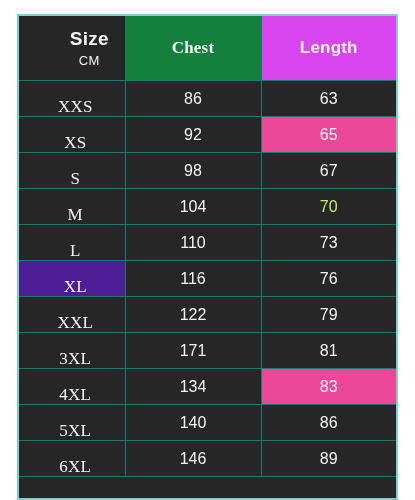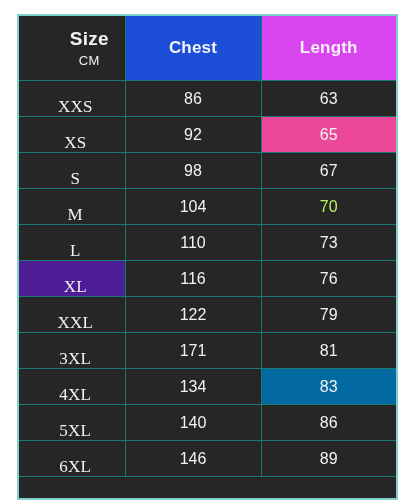--- a/index.html
+++ b/index.html
@@ -116,21 +116,21 @@
       <col class="col-length">
     </colgroup>
     <thead>
       <tr class="head-row">
         <td style="background: rgb(38, 38, 38); color: rgb(242, 242, 242); border-right-color: rgb(26, 122, 114); border-bottom-color: rgb(26, 122, 114); padding-left: 35px;">
           <span class="head-size-stack">
             <span class="head-size-main">Size</span>
             <span class="head-size-unit">CM</span>
           </span>
         </td>
-        <td style="background: #1d4ed8; color: rgb(242, 242, 242); border-right-color: rgb(26, 122, 114); border-bottom-color: rgb(26, 122, 114);">
+        <td style="background: #15803d; color: rgb(242, 242, 242); border-right-color: rgb(26, 122, 114); border-bottom-color: rgb(26, 122, 114); font-family: Liberation Serif, serif;">
           <span class="head-label">Chest</span>
         </td>
         <td style="background: #d946ef; color: rgb(242, 242, 242); border-bottom-color: rgb(26, 122, 114);">
           <span class="head-label">Length</span>
         </td>
       </tr>
     </thead>
     <tbody id="chart-body">
         <tr class="data-row">
           <td class="cell-size" style="background: rgb(38, 38, 38); color: rgb(242, 242, 242); border-right-color: rgb(26, 122, 114); border-bottom-color: rgb(26, 122, 114);">
@@ -220,21 +220,21 @@
             <span class="num-value">81</span>
           </td>
         </tr>
         <tr class="data-row">
           <td class="cell-size" style="background: rgb(38, 38, 38); color: rgb(242, 242, 242); border-right-color: rgb(26, 122, 114); border-bottom-color: rgb(26, 122, 114);">
             <span class="size-label">4XL</span>
           </td>
           <td class="cell-num" style="background: rgb(38, 38, 38); color: rgb(242, 242, 242); border-right-color: rgb(26, 122, 114); border-bottom-color: rgb(26, 122, 114);">
             <span class="num-value">134</span>
           </td>
-          <td class="cell-num" style="background: #0369a1; color: rgb(242, 242, 242); border-bottom-color: rgb(26, 122, 114); text-align: center;">
+          <td class="cell-num" style="background: #ec4899; color: rgb(242, 242, 242); border-bottom-color: rgb(26, 122, 114); text-align: center;">
             <span class="num-value">83</span>
           </td>
         </tr>
         <tr class="data-row">
           <td class="cell-size" style="background: rgb(38, 38, 38); color: rgb(242, 242, 242); border-right-color: rgb(26, 122, 114); border-bottom-color: rgb(26, 122, 114);">
             <span class="size-label">5XL</span>
           </td>
           <td class="cell-num" style="background: rgb(38, 38, 38); color: rgb(242, 242, 242); border-right-color: rgb(26, 122, 114); border-bottom-color: rgb(26, 122, 114);">
             <span class="num-value">140</span>
           </td>

